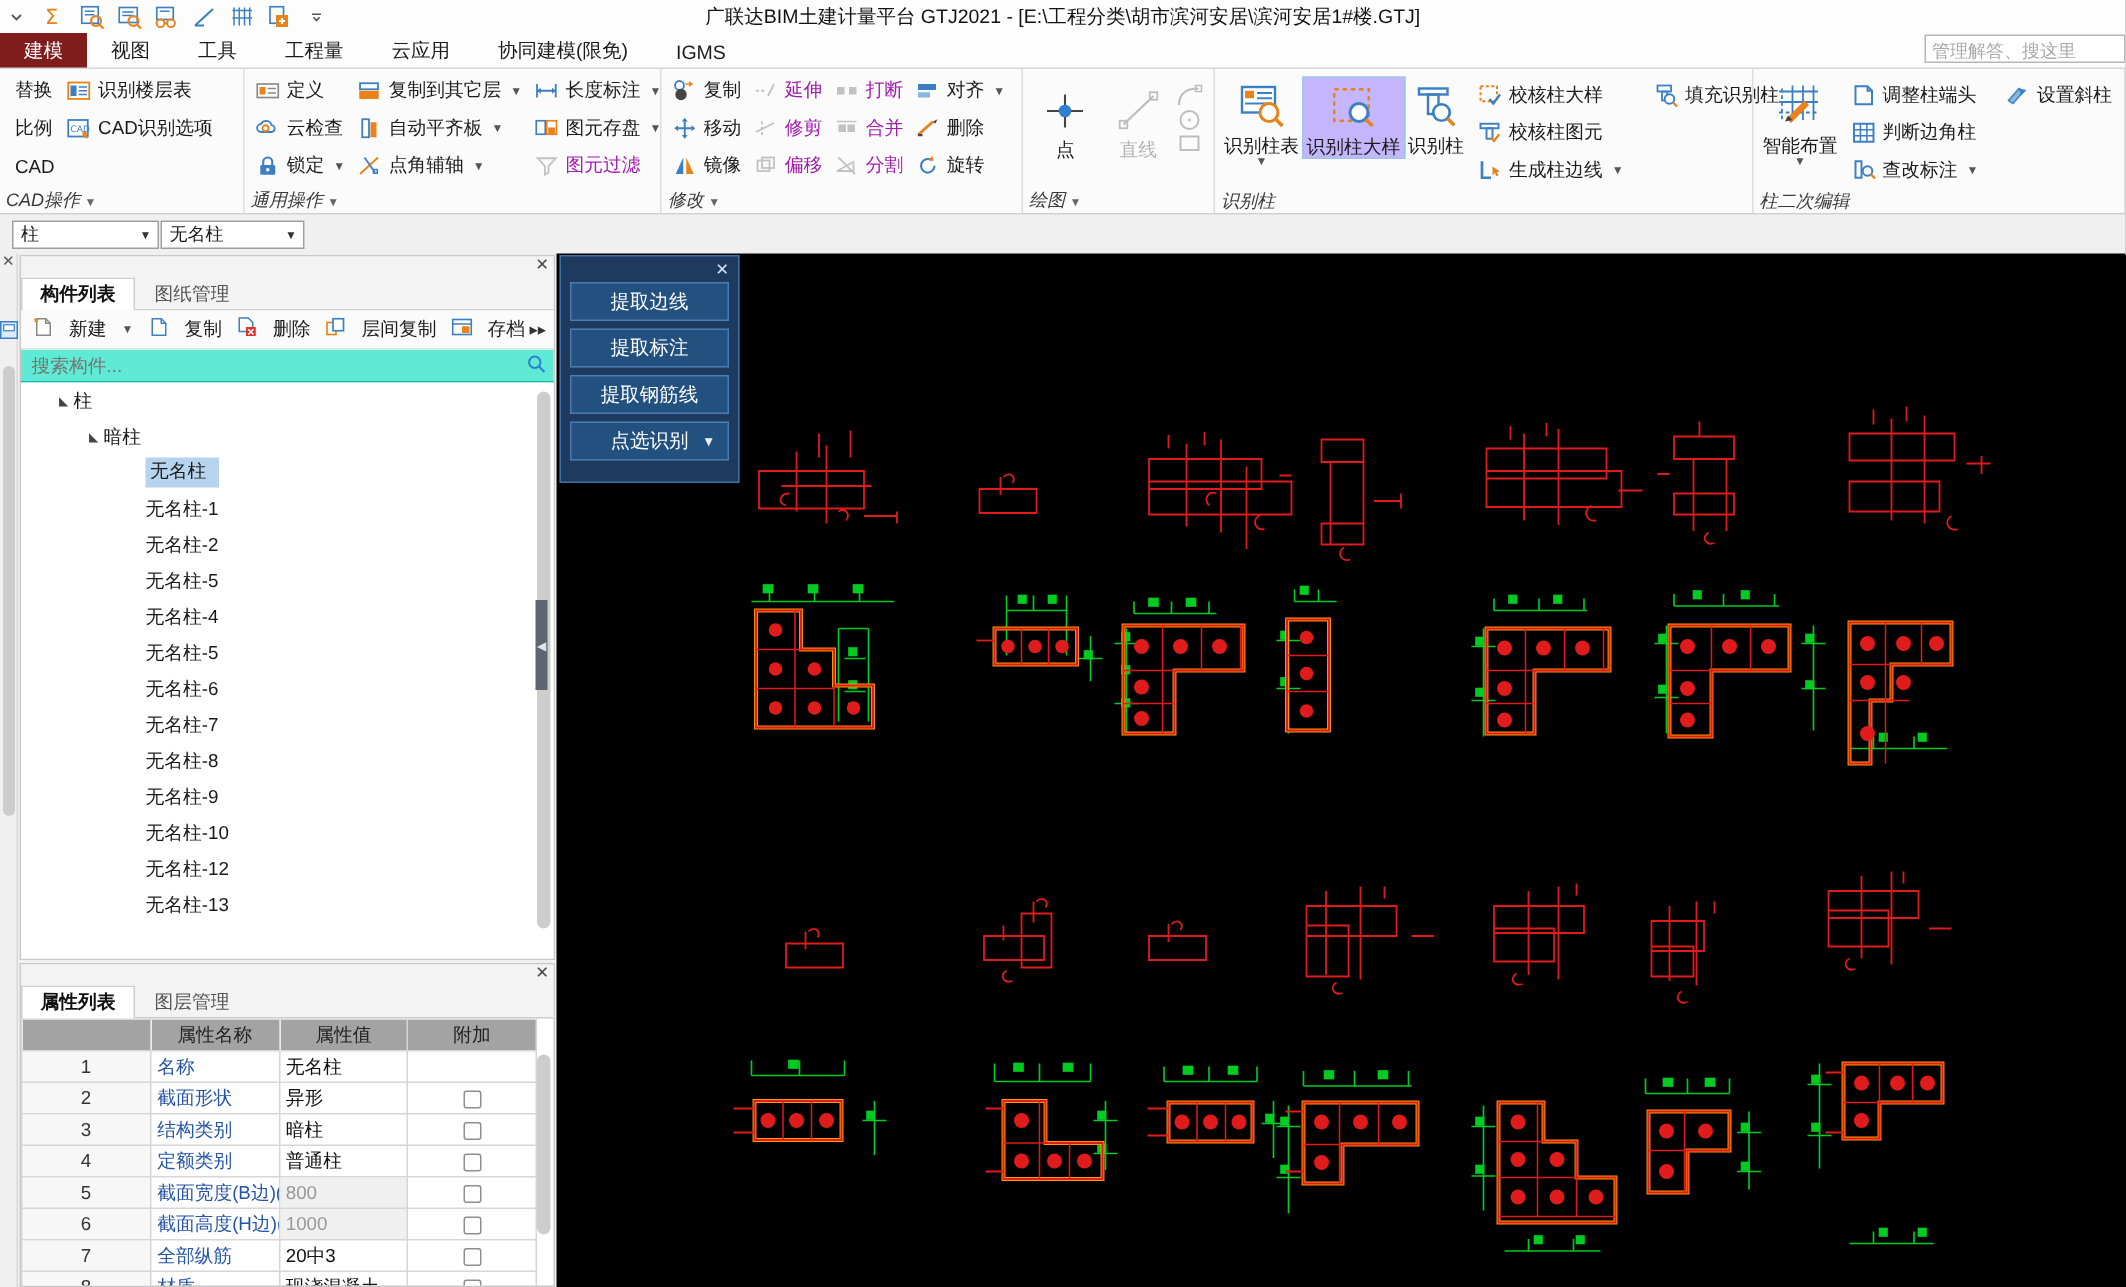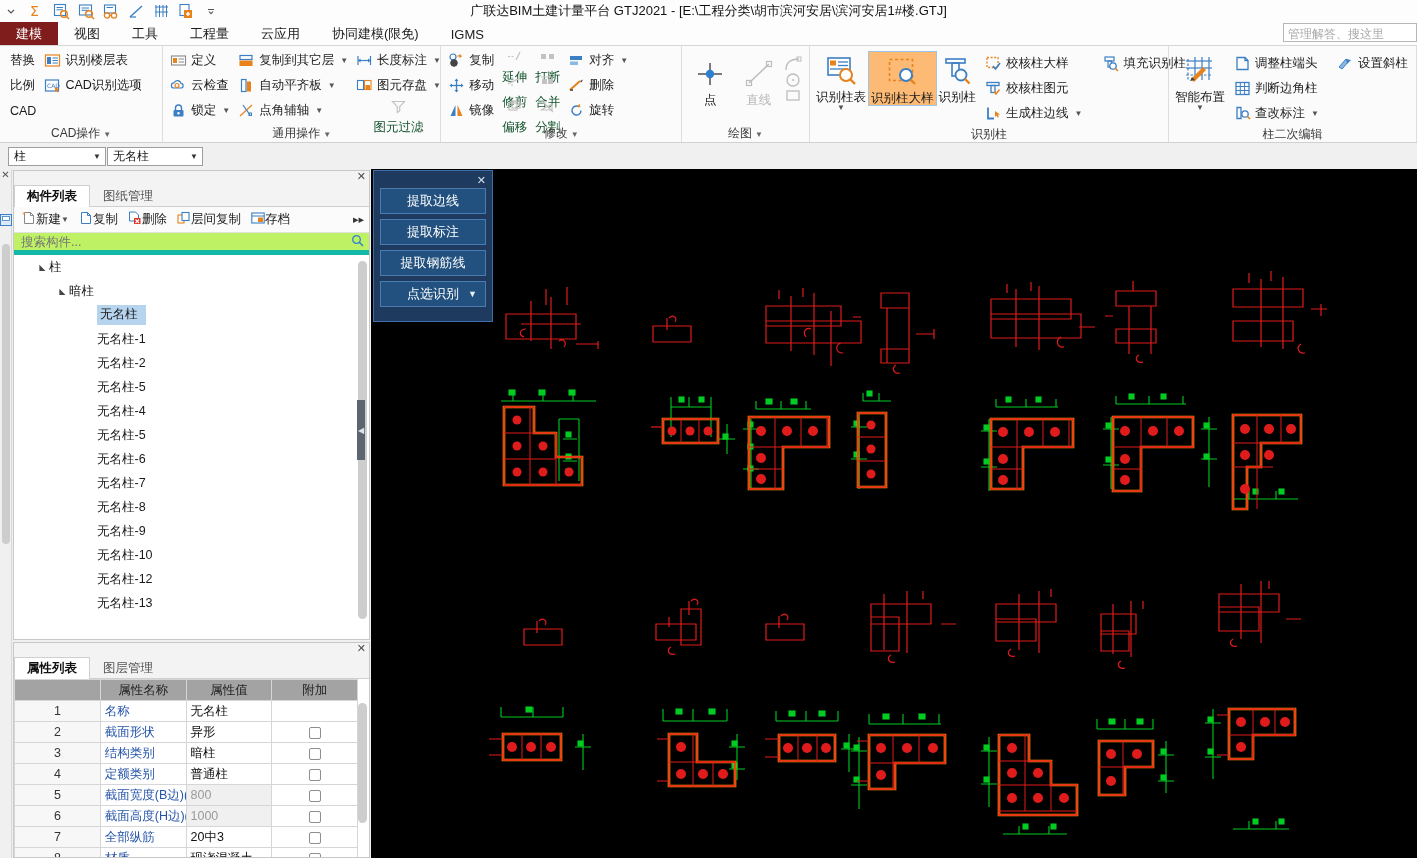--- a/index.html
+++ b/index.html
@@ -63,45 +63,45 @@
     position: absolute; left: 0; top: 46px; width: 1417px; height: 97px;
     background: #fbfbfb; border-bottom: 1px solid #d0d0d0;
     display: flex; align-items: stretch;
   }
   .rgroup {
     position: relative; display: flex; flex-direction: column;
     border-right: 1px solid #dedede; padding: 2px 4px 0 4px;
   }
   .rgroup-body { flex: 1; display: flex; align-items: flex-start; }
   .rgroup-label {
-    height: 17px; line-height: 17px; text-align: center;
-    font-size: 12px; color: #3a3a3a; white-space: nowrap;
+    height: 17px; line-height: 17px; text-align: left;
+    font-size: 12px; color: #3a3a3a; white-space: nowrap; font-style: italic;
   }
   .rgroup-label .caret { font-size: 8px; color: #666; margin-left: 3px; }
 
   .rcol { display: flex; flex-direction: column; justify-content: flex-start; }
   .ritem {
     display: flex; align-items: center; gap: 4px;
     height: 25px; padding: 0 5px 0 3px; white-space: nowrap;
     font-size: 12.5px; color: #1b1b1b; cursor: pointer;
   }
-  .ritem.disabled { color: #14532d; cursor: default; flex-direction: column; }
+  .ritem.disabled { color: #a21caf; cursor: default; }
   .ritem .caret { font-size: 8px; color: #555; margin-left: 2px; }
   .ico { width: 17px; height: 17px; flex: none; display: block; }
 
   
   .rbig {
     display: flex; flex-direction: column; align-items: center;
     justify-content: flex-start; width: 62px; padding: 3px 2px 0 2px;
     font-size: 12.5px; color: #1b1b1b; cursor: pointer; white-space: nowrap;
   }
   .rbig.wide { width: 74px; }
   .rbig .bigico { width: 34px; height: 34px; margin-bottom: 2px; }
   .rbig .blab { line-height: 14px; text-align: center; }
-  .rbig.sel { background: #fdba74; border: 1px solid #9cc6e8; }
+  .rbig.sel { background: #c4b5fd; border: 1px solid #9cc6e8; }
   .rbig.disabled { color: #b5b5b5; }
   .rbig .dcaret { font-size: 8px; color: #555; line-height: 7px; }
 
   
   .selbar {
     position: absolute; left: 0; top: 144px; width: 1417px; height: 25px;
     background: #f0f0f0;
   }
   .combo {
     position: absolute; top: 3px; height: 19px; background: #fff;
@@ -153,30 +153,30 @@
   .ptab.active {
     background: #fff; color: #111; font-weight: bold;
     border-color: #cfcfcf; margin-bottom: -1px; padding-bottom: 1px;
   }
   .ptoolbar {
     height: 26px; display: flex; align-items: center; gap: 2px;
     background: #fbfbfb; border-bottom: 1px solid #e2e2e2;
     padding: 0 4px; flex: none; position: relative;
   }
   .ptool {
-    display: flex; align-items: center; gap: 0; font-size: 12.5px;
+    display: flex; align-items: center; gap: 10px; font-size: 12.5px;
     padding: 1px 4px; cursor: pointer; white-space: nowrap;
   }
   .ptool .caret { font-size: 8px; color: #555; }
   .ptool-more {
     position: absolute; right: 5px; font-size: 11px; color: #333; cursor: pointer;
   }
   .psearch {
-    height: 22px; border-bottom: 5px solid #14b8a6; display: flex;
-    align-items: center; padding: 0 5px; flex: none; background: #bef264;
+    height: 22px; border-bottom: 1px solid #14b8a6; display: flex;
+    align-items: center; padding: 0 5px; flex: none; background: #5eead4;
   }
   .psearch input {
     flex: 1; border: none; outline: none; font-size: 12.5px; color: #777;
     font-family: "Liberation Sans", sans-serif; background: transparent;
   }
   .tree { flex: 1; overflow: hidden; position: relative; background: #fff; }
   .tnode {
     height: 24px; display: flex; align-items: center; font-size: 12.5px;
     cursor: pointer; white-space: nowrap;
   }

